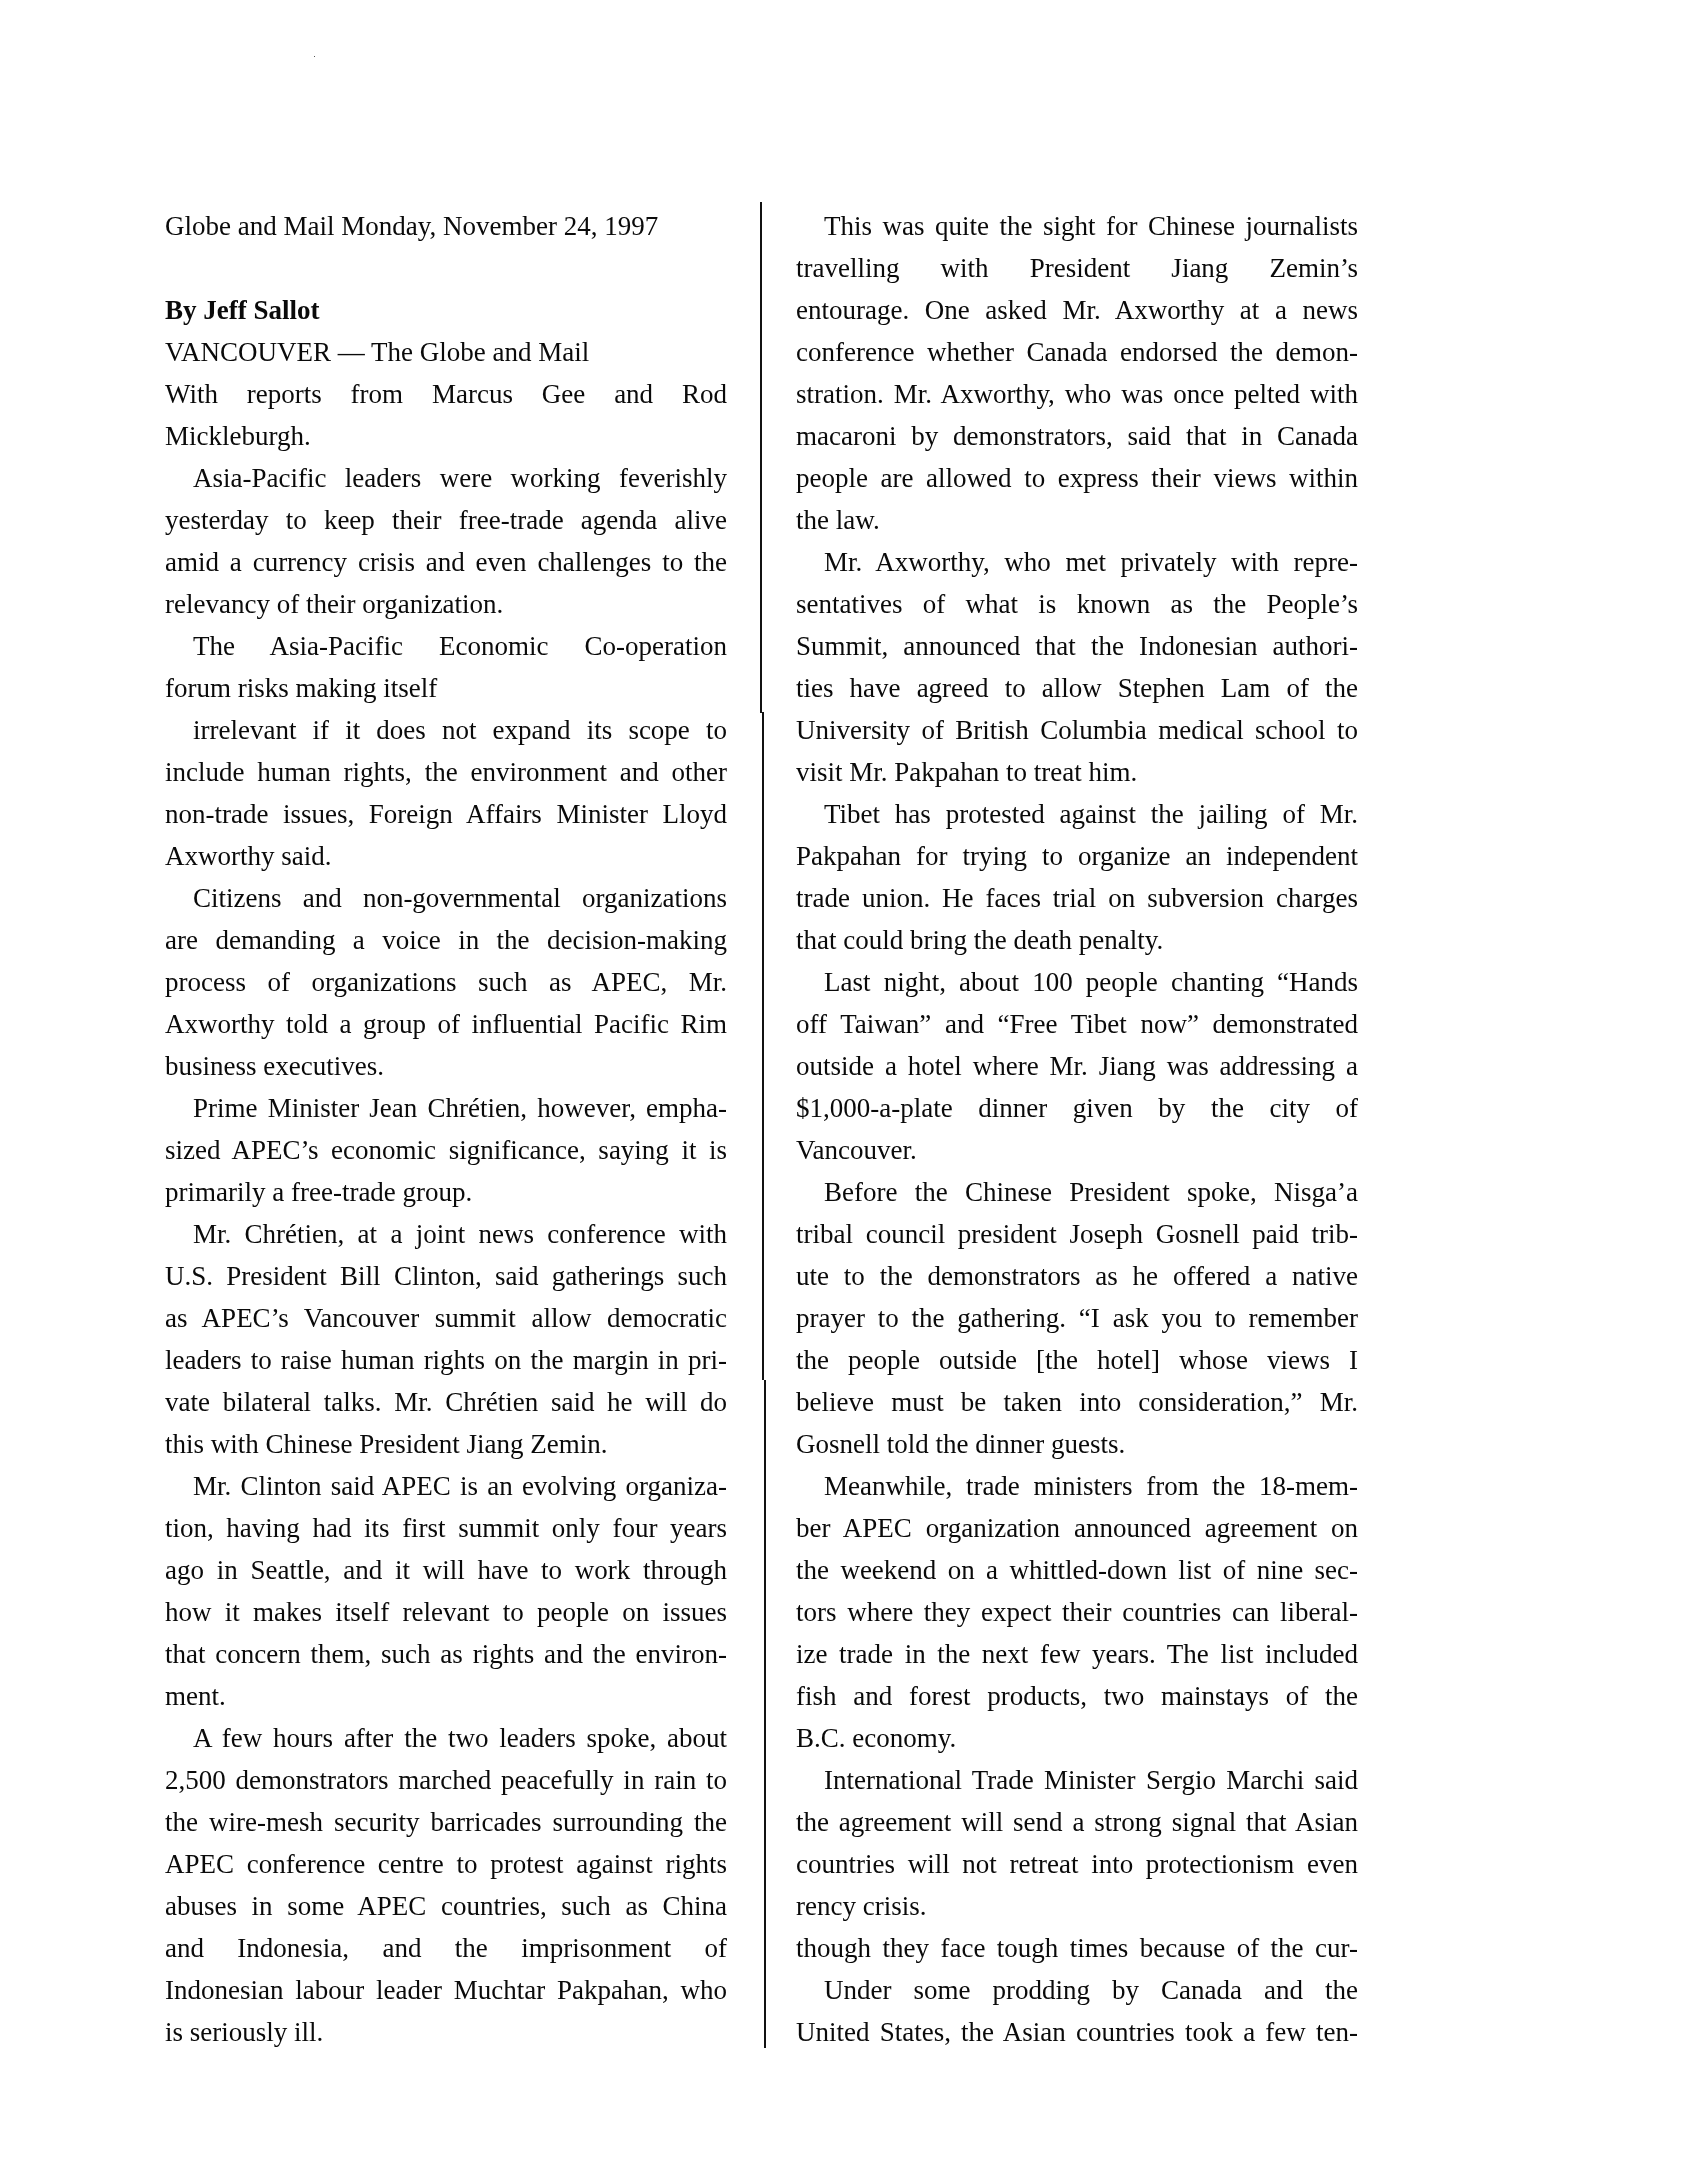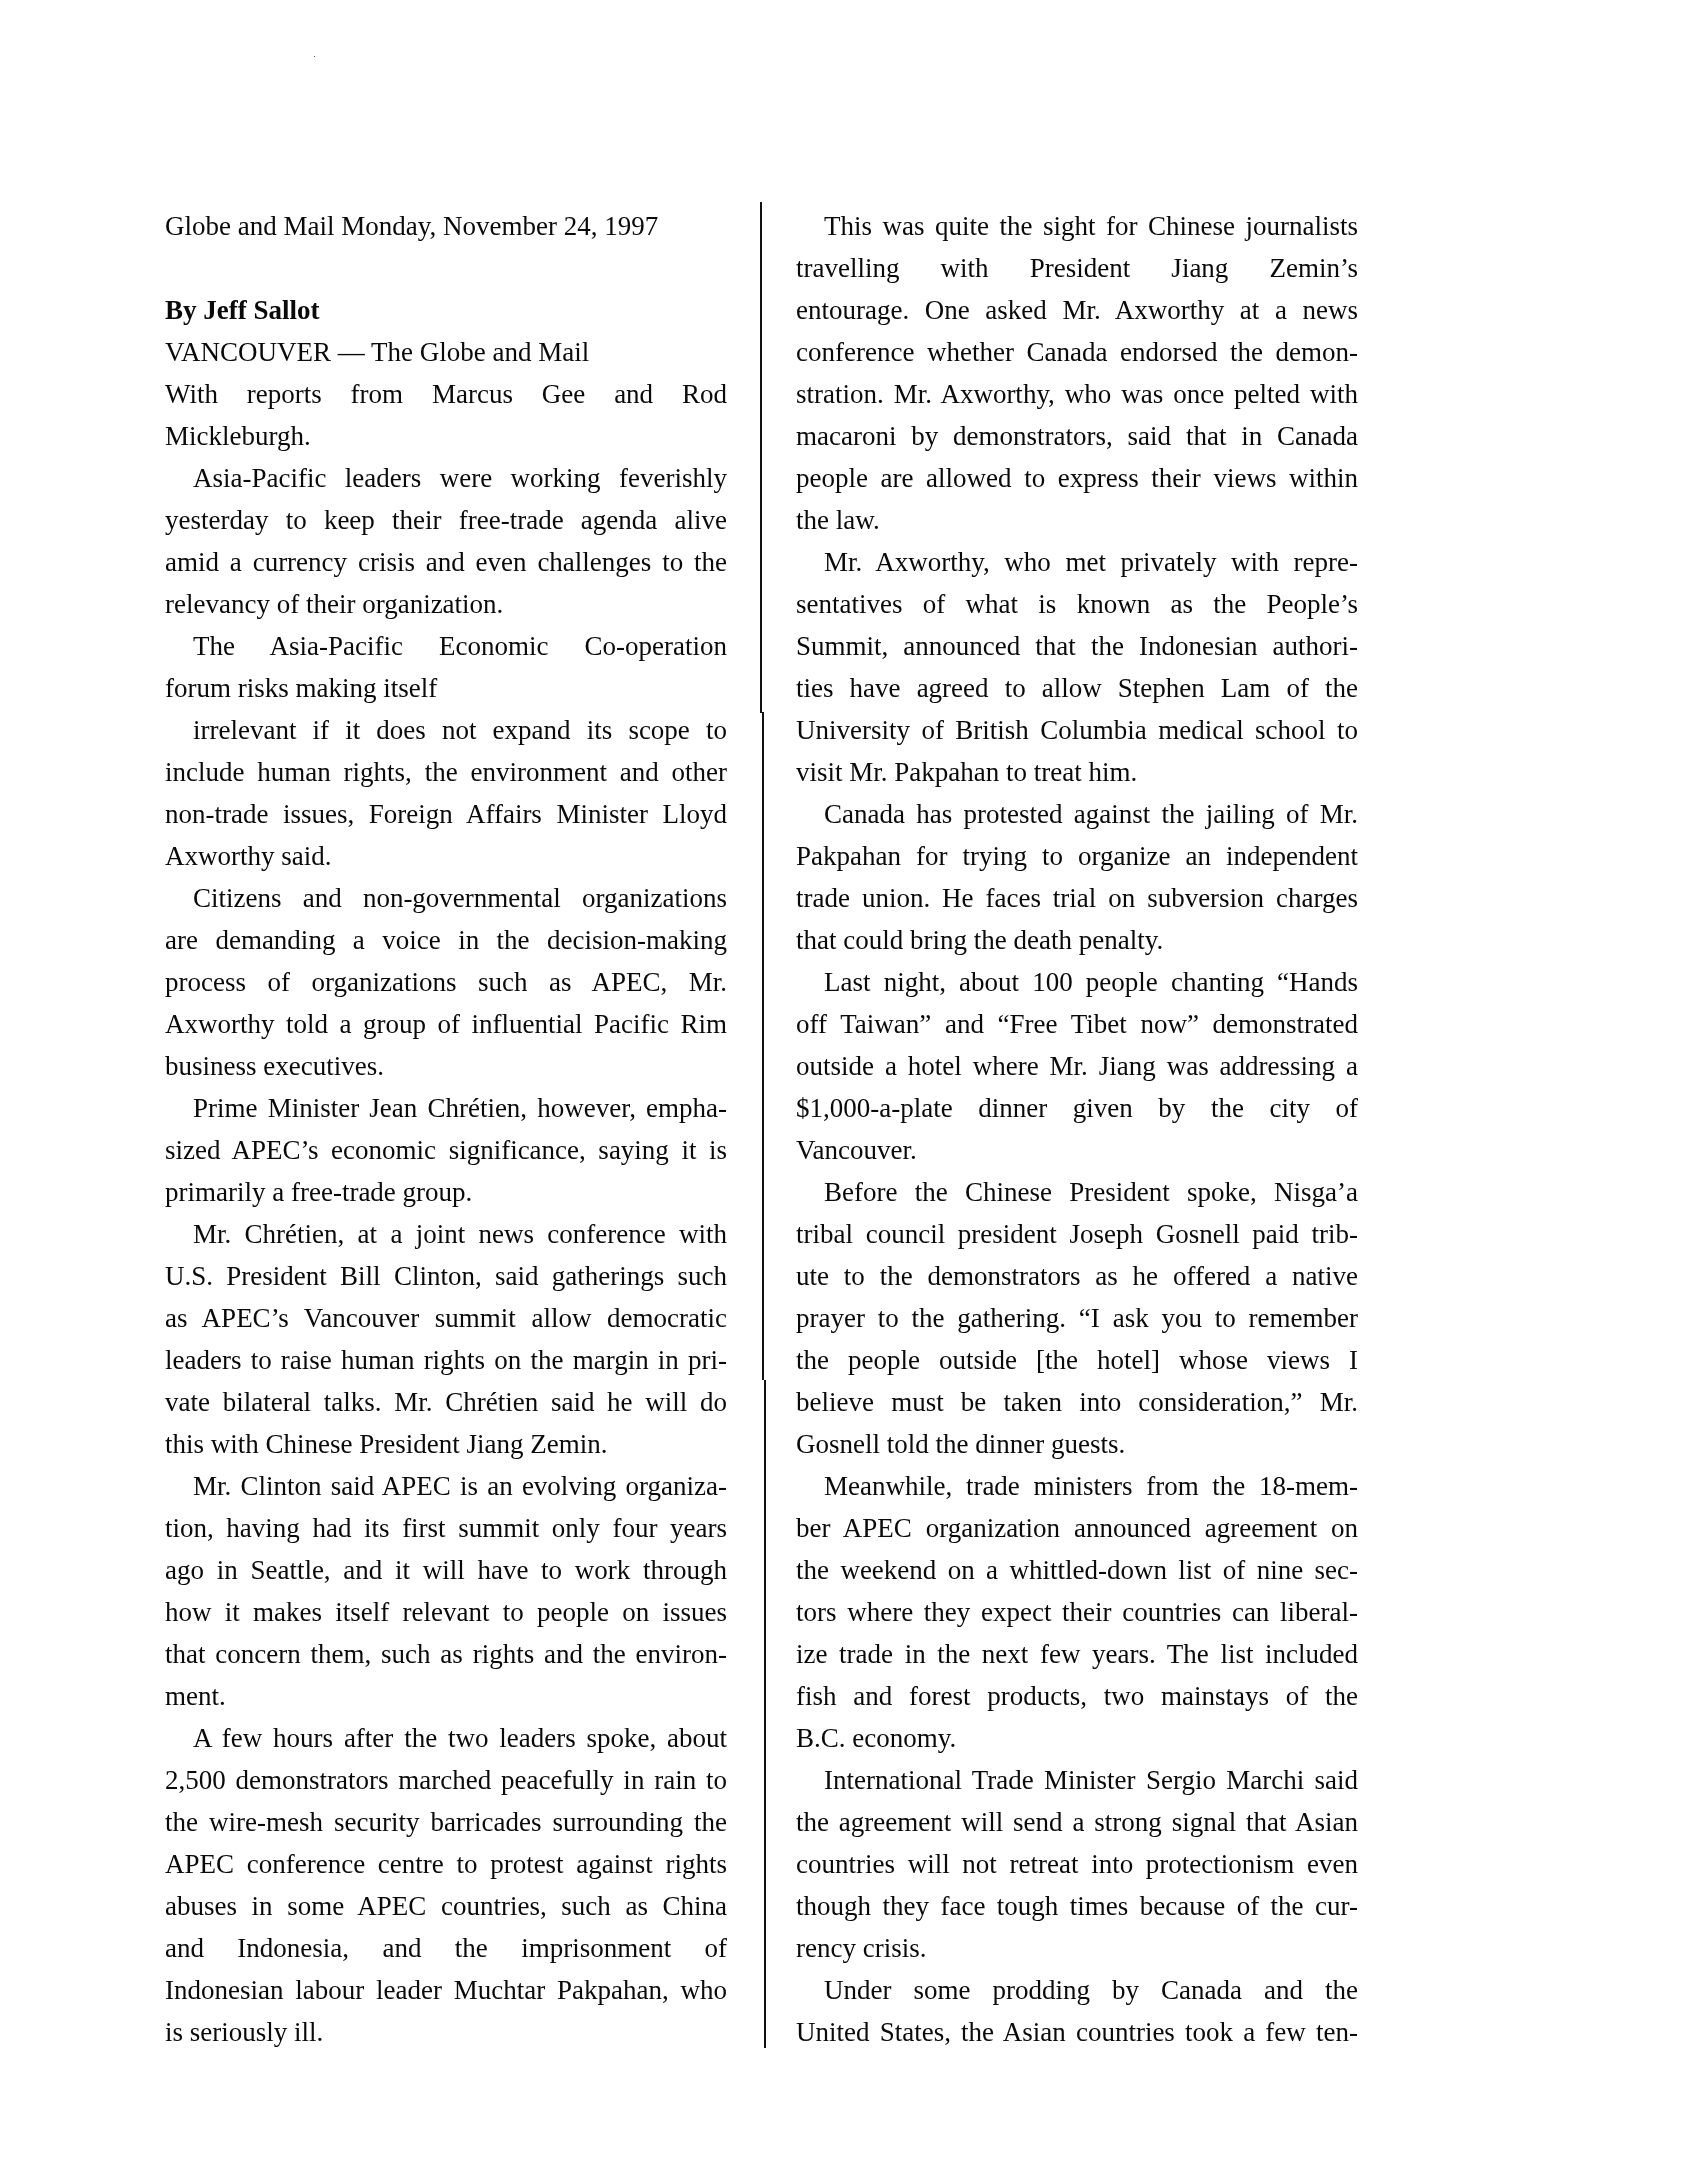--- a/index.html
+++ b/index.html
@@ -126,21 +126,21 @@
       <div class="line justify">stration. Mr. Axworthy, who was once pelted with</div>
       <div class="line justify">macaroni by demonstrators, said that in Canada</div>
       <div class="line justify">people are allowed to express their views within</div>
       <div class="line">the law.</div>
       <div class="line justify indent">Mr. Axworthy, who met privately with repre-</div>
       <div class="line justify">sentatives of what is known as the People’s</div>
       <div class="line justify">Summit, announced that the Indonesian authori-</div>
       <div class="line justify">ties have agreed to allow Stephen Lam of the</div>
       <div class="line justify">University of British Columbia medical school to</div>
       <div class="line">visit Mr. Pakpahan to treat him.</div>
-      <div class="line justify indent">Canada has protested against the jailing of Mr.</div>
+      <div class="line justify indent">Tibet has protested against the jailing of Mr.</div>
       <div class="line justify">Pakpahan for trying to organize an independent</div>
       <div class="line justify">trade union. He faces trial on subversion charges</div>
       <div class="line">that could bring the death penalty.</div>
       <div class="line justify indent">Last night, about 100 people chanting “Hands</div>
       <div class="line justify">off Taiwan” and “Free Tibet now” demonstrated</div>
       <div class="line justify">outside a hotel where Mr. Jiang was addressing a</div>
       <div class="line justify">$1,000-a-plate dinner given by the city of</div>
       <div class="line">Vancouver.</div>
       <div class="line justify indent">Before the Chinese President spoke, Nisga’a</div>
       <div class="line justify">tribal council president Joseph Gosnell paid trib-</div>
@@ -152,19 +152,19 @@
       <div class="line justify indent">Meanwhile, trade ministers from the 18-mem-</div>
       <div class="line justify">ber APEC organization announced agreement on</div>
       <div class="line justify">the weekend on a whittled-down list of nine sec-</div>
       <div class="line justify">tors where they expect their countries can liberal-</div>
       <div class="line justify">ize trade in the next few years. The list included</div>
       <div class="line justify">fish and forest products, two mainstays of the</div>
       <div class="line">B.C. economy.</div>
       <div class="line justify indent">International Trade Minister Sergio Marchi said</div>
       <div class="line justify">the agreement will send a strong signal that Asian</div>
       <div class="line justify">countries will not retreat into protectionism even</div>
+      <div class="line">rency crisis.</div>
       <div class="line justify">though they face tough times because of the cur-</div>
-      <div class="line">rency crisis.</div>
       <div class="line justify indent">Under some prodding by Canada and the</div>
       <div class="line justify">United States, the Asian countries took a few ten-</div>
     </div>
 </div>
 
 
 </body></html>

